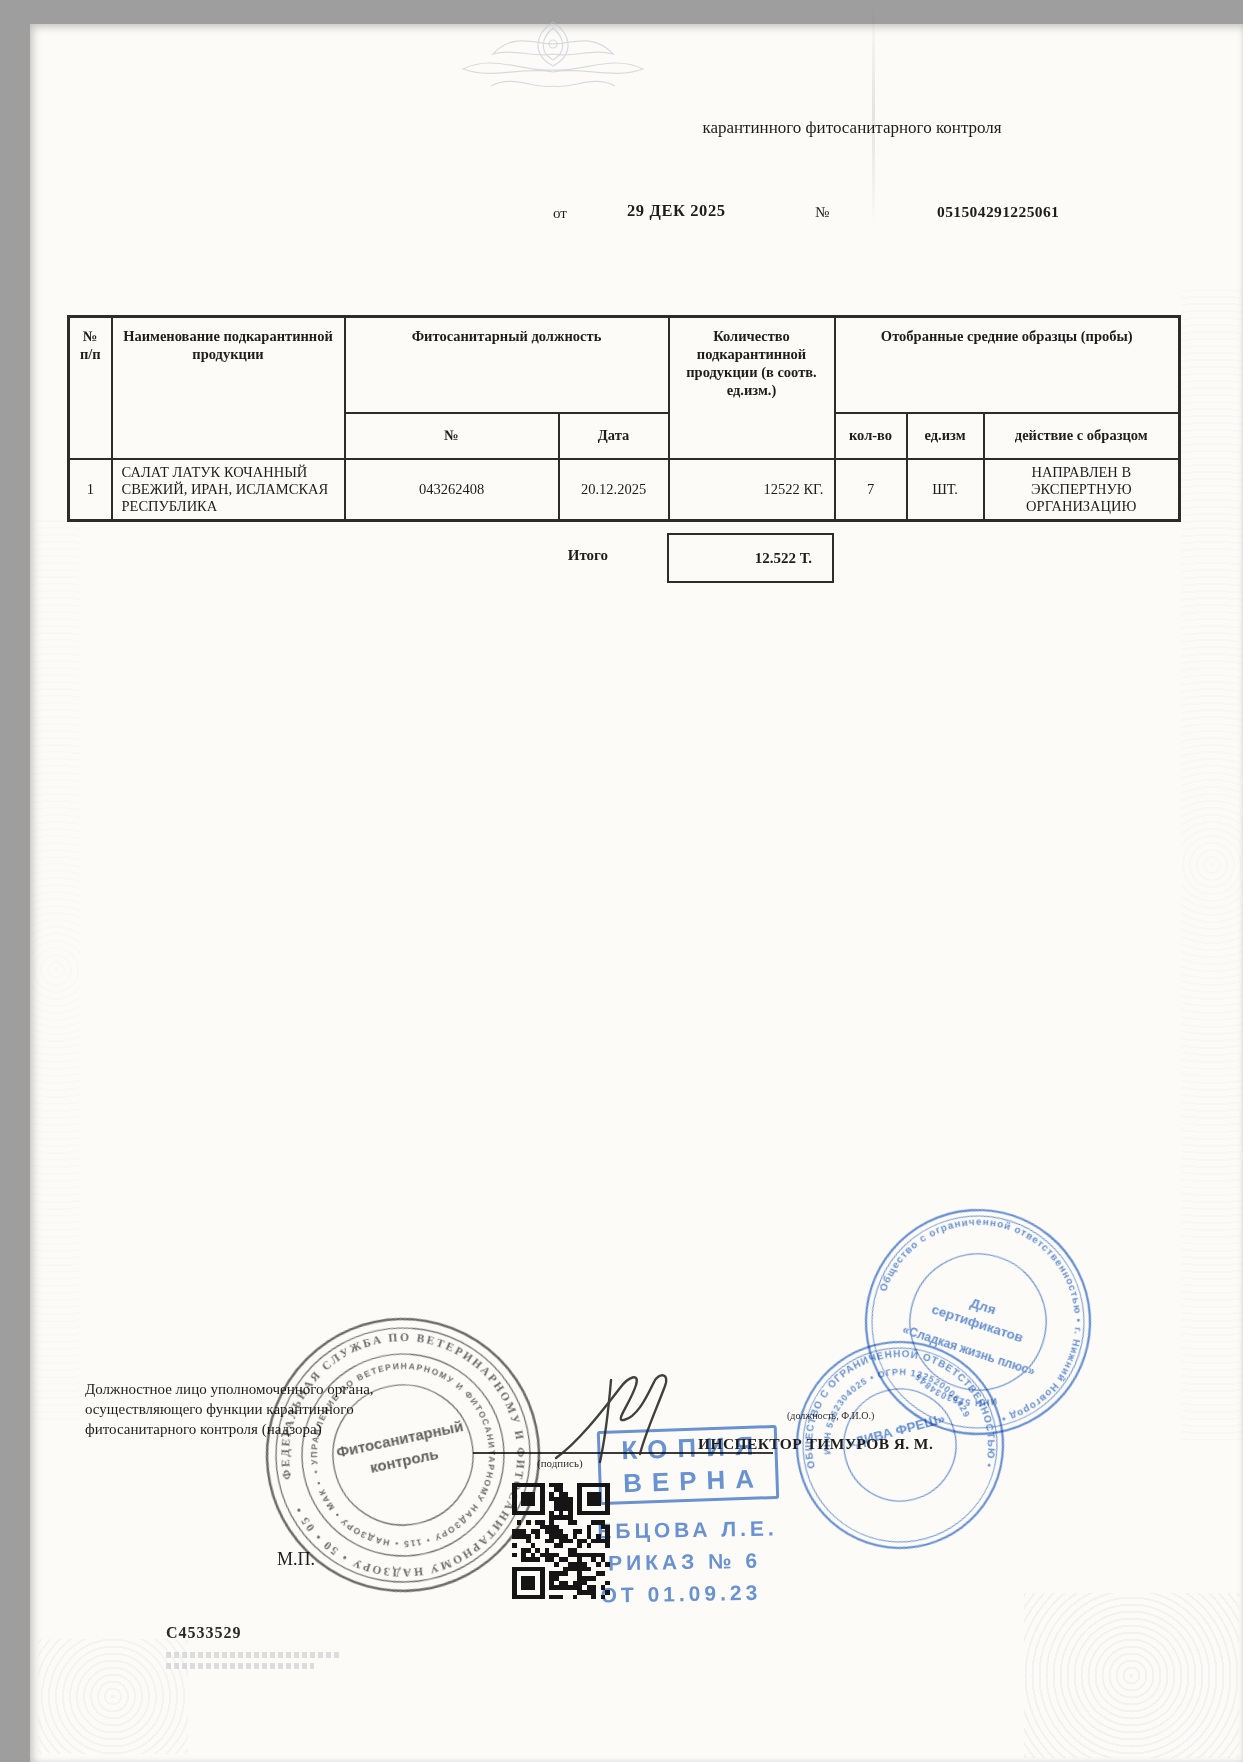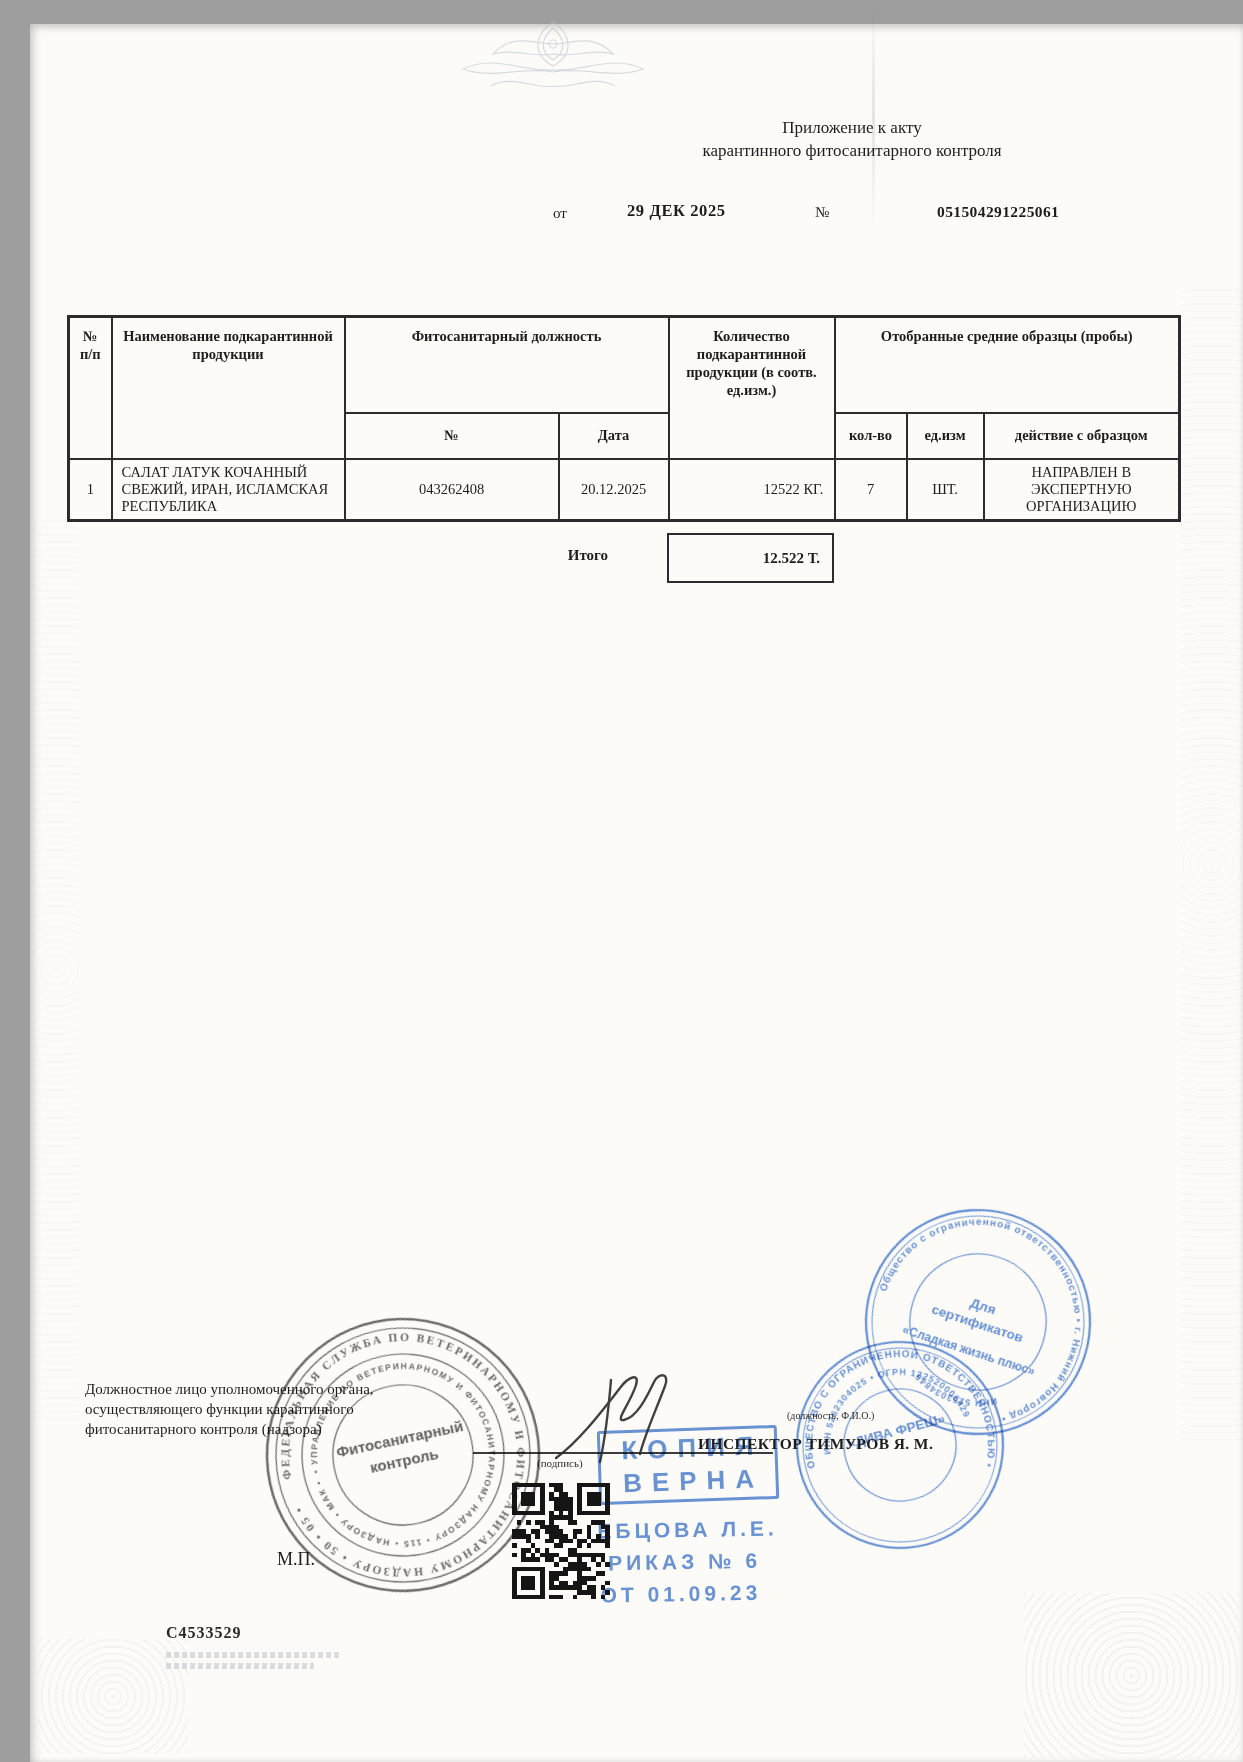--- a/index.html
+++ b/index.html
@@ -39,21 +39,21 @@
   .h1 td{height:96px;vertical-align:top;padding-top:9px;font-weight:bold;line-height:18px;}
   .h2 td{height:46px;vertical-align:middle;font-weight:bold;}
   .dr td{height:62px;vertical-align:middle;line-height:17px;}
   .cl{text-align:left !important;padding-left:9px !important;}
   .cr{text-align:right !important;padding-right:10px !important;}
   .pre{white-space:pre-line;}
 
   .total-label{position:absolute;left:498px;top:547px;width:110px;text-align:right;
                font-size:15px;font-weight:600;color:var(--ink);}
   .total-box{position:absolute;left:667px;top:533px;width:167px;height:50px;border:2.5px solid #2c2c2c;
-             display:flex;align-items:center;justify-content:flex-end;padding-right:12px;
+             display:flex;align-items:center;justify-content:flex-end;padding-right:20px;
              font-size:15px;font-weight:600;color:var(--ink);}
 
   
   .official-block{position:absolute;left:85px;top:1379px;width:362px;text-align:left;
                   font-size:15px;line-height:20px;color:var(--ink);z-index:2;}
   .mp{position:absolute;left:277px;top:1549px;font-size:18px;color:var(--ink);z-index:2;}
   .doc-code{position:absolute;left:166px;top:1624px;font-size:16px;font-weight:bold;letter-spacing:1px;color:#2a2a2a;z-index:2;}
   .faint-bar{position:absolute;height:6px;opacity:.5;filter:blur(.4px);
              background:repeating-linear-gradient(90deg,#b9bec6 0 5px,transparent 5px 8px);}
   .fb1{left:166px;top:1652px;width:176px;}
@@ -109,21 +109,20 @@
       <circle cx="115" cy="30" r="4"></circle>
     </g>
   </svg>
   <div class="lace lace-br"></div>
   <div class="lace lace-bl"></div>
   <div class="lace lace-right"></div>
   <div class="lace lace-left"></div>
   <div class="fold"></div>
 
   <div class="title-block">
-    <div>Приложение к акту</div>
     <div>карантинного фитосанитарного контроля</div>
   </div>
   <div class="date-line">
     <span class="lbl-ot">от</span>
     <span class="date-val">29 ДЕК 2025</span>
     <span class="lbl-no">№</span>
     <span class="doc-no">051504291225061</span>
   </div>
 
   <table class="doc-table">

